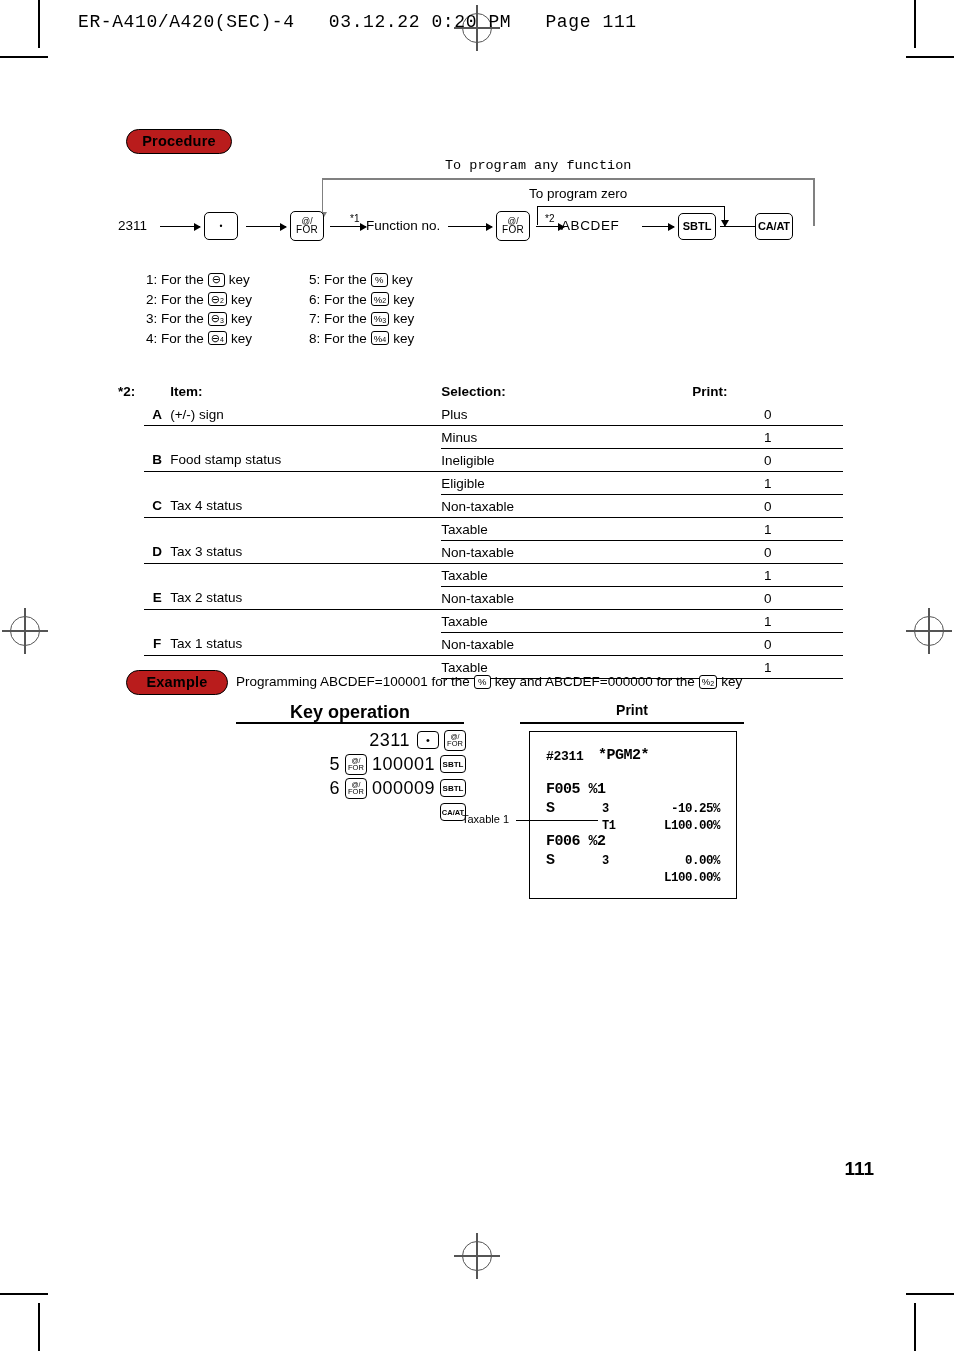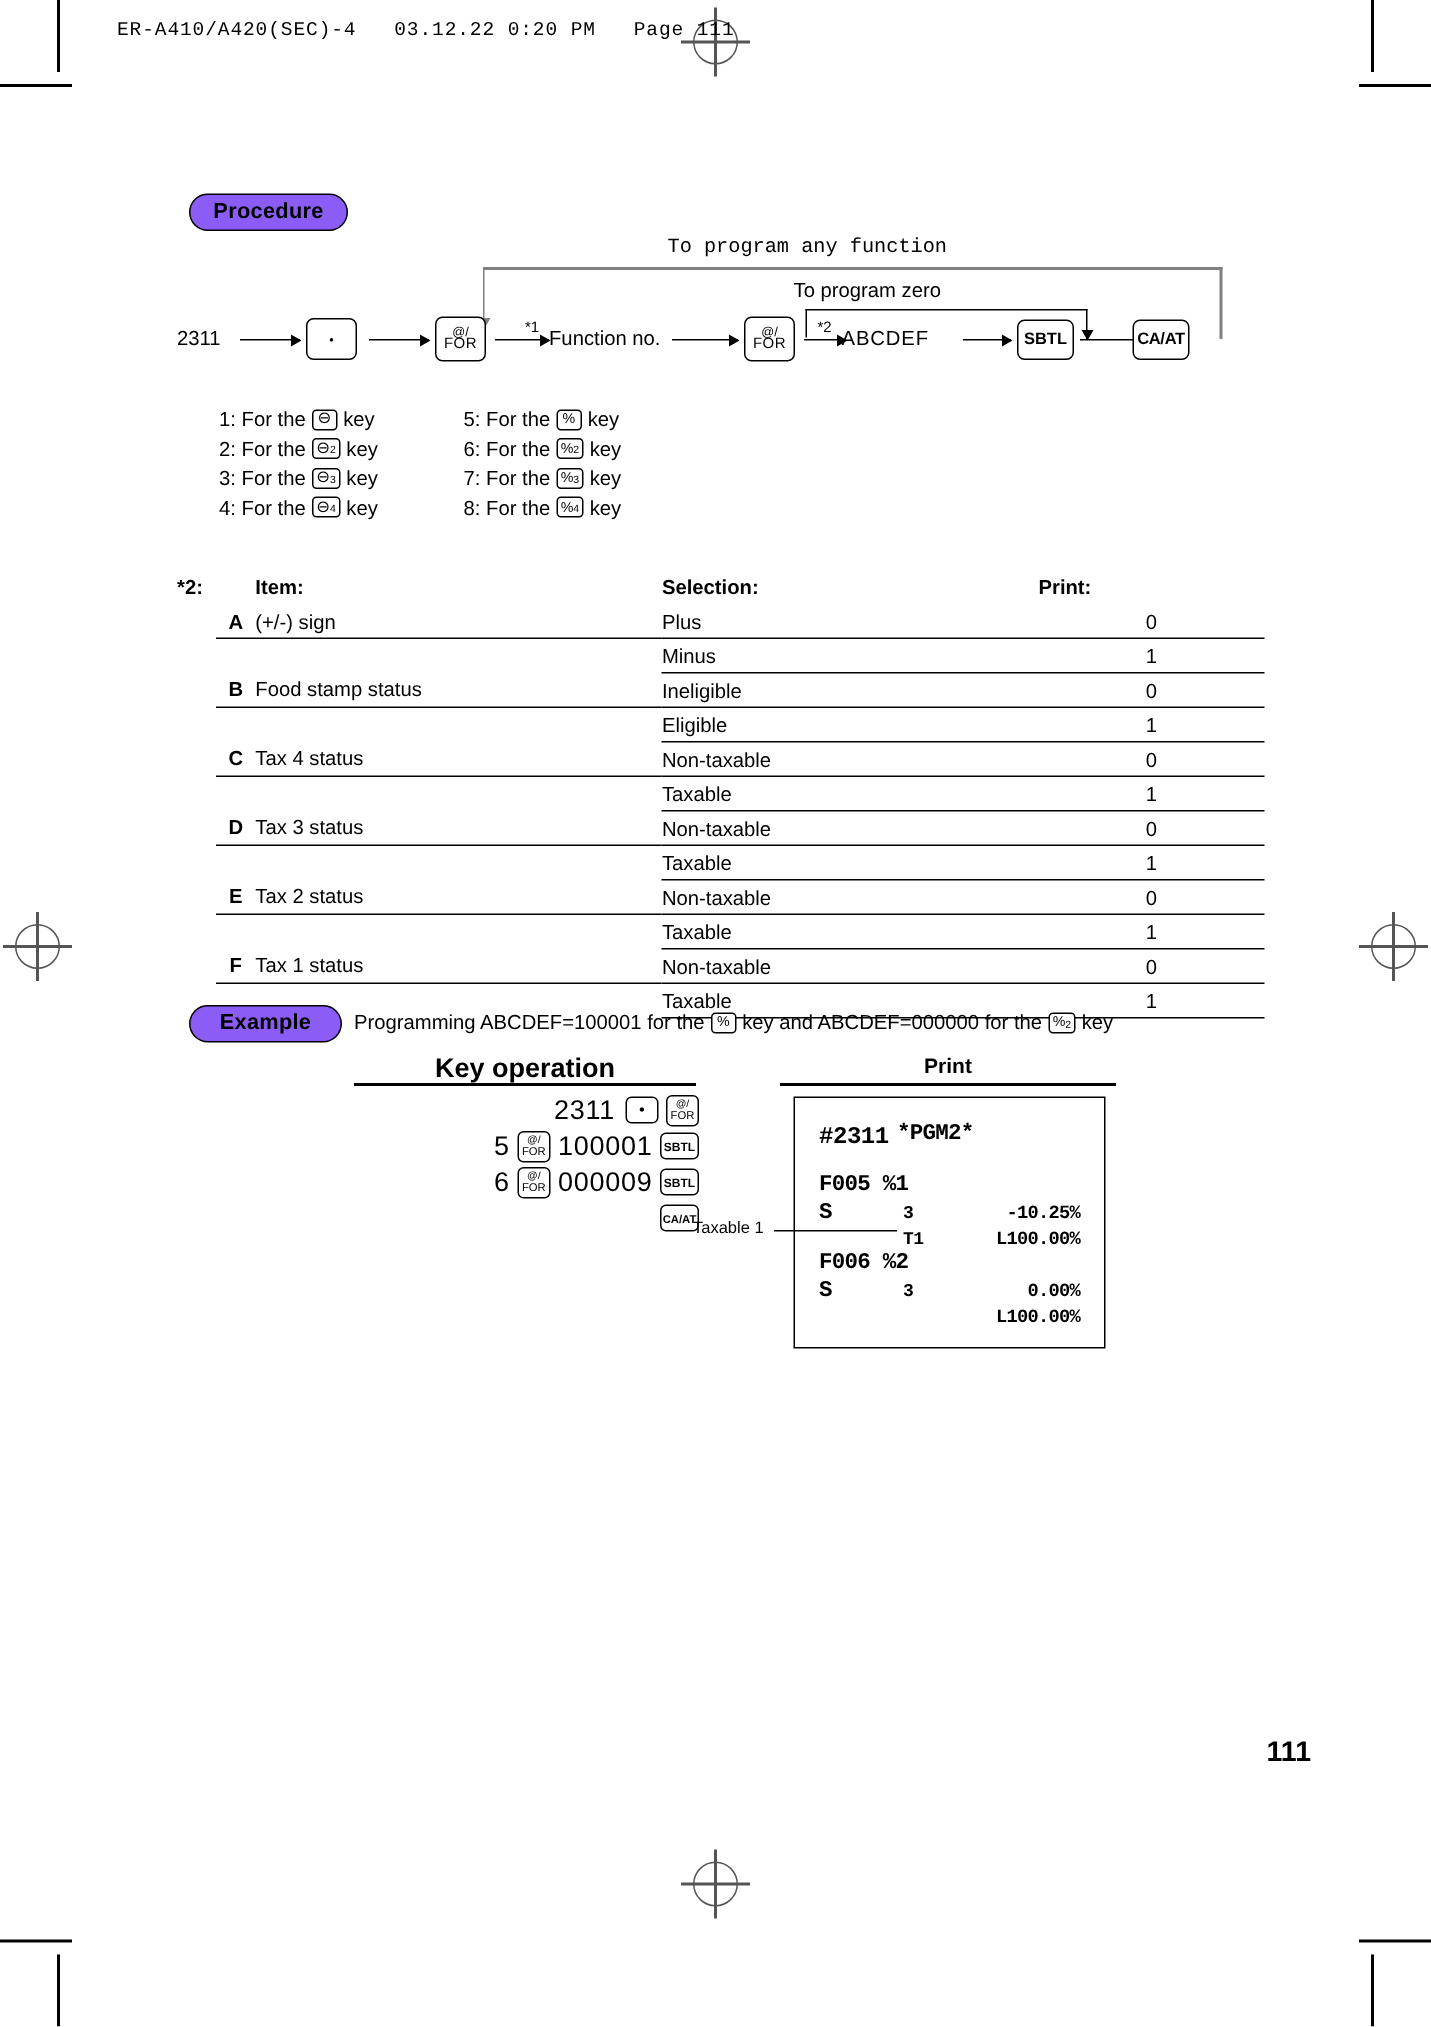--- a/index.html
+++ b/index.html
@@ -14,27 +14,27 @@
   .crop{position:absolute;background:#000;}
   .regmark{position:absolute;width:46px;height:46px;}
   .regmark .rv{position:absolute;left:22px;top:0;width:1.5px;height:46px;background:#555;}
   .regmark .rh{position:absolute;top:22px;left:0;height:1.5px;width:46px;background:#555;}
   .regmark .rc{position:absolute;left:8px;top:8px;width:28px;height:28px;border:1.5px solid #555;border-radius:50%;}
 
   
   .fileheader{
     position:absolute;left:78px;top:12px;
     font-family:"Liberation Mono", monospace;
-    font-size:13px;letter-spacing:0.6px;white-space:pre;
+    font-size:18px;letter-spacing:0.6px;white-space:pre;
   }
 
   
   .badge{
     position:absolute;
-    background:#8b5cf6;border:1.6px solid #000;border-radius:13px;
+    background:#b91c1c;border:1.6px solid #000;border-radius:13px;
     height:23px;line-height:23px;text-align:center;
     font-weight:bold;font-size:14.5px;letter-spacing:0.2px;
     color:#000;
   }
 
   
   #procedure-diagram{position:absolute;left:118px;top:158px;width:700px;height:95px;}
   .dg-text{position:absolute;font-size:13.5px;white-space:nowrap;}
   .keycap{
     position:absolute;border:1.3px solid #000;border-radius:5px;
@@ -116,21 +116,21 @@
   .kbx.sbtl{width:26px;height:18px;font-size:8px;font-weight:600;}
   .kbx.caat{width:26px;height:18px;font-size:7.5px;font-weight:600;}
 
   
   #receipt{
     position:absolute;left:529px;top:731px;width:208px;height:168px;
     border:1.3px solid #000;background:#fff;box-sizing:border-box;
     font-family:"Liberation Mono", monospace;
   }
   .rc-line{position:absolute;white-space:pre;}
-  .rc-hdr-a{font-size:16px;font-weight:600;letter-spacing:-0.3px;}
+  .rc-hdr-a{font-size:13px;font-weight:600;letter-spacing:-0.3px;}
   .rc-hdr-b{font-size:15px;font-weight:bold;letter-spacing:-0.5px;}
   .rc-big{font-size:15px;font-weight:bold;letter-spacing:-0.5px;}
   .rc-sm{font-size:12px;font-weight:600;letter-spacing:-0.4px;}
   .rc-amt{font-size:12.5px;font-weight:600;letter-spacing:-0.5px;text-align:right;}
   #callout-label{position:absolute;left:462px;top:813px;font-size:11px;}
   #callout-line{position:absolute;left:516px;top:820px;width:82px;height:1.1px;background:#000;}
 
   
   #pageno{position:absolute;right:80px;top:1158px;font-size:19px;font-weight:bold;}
 </style>

